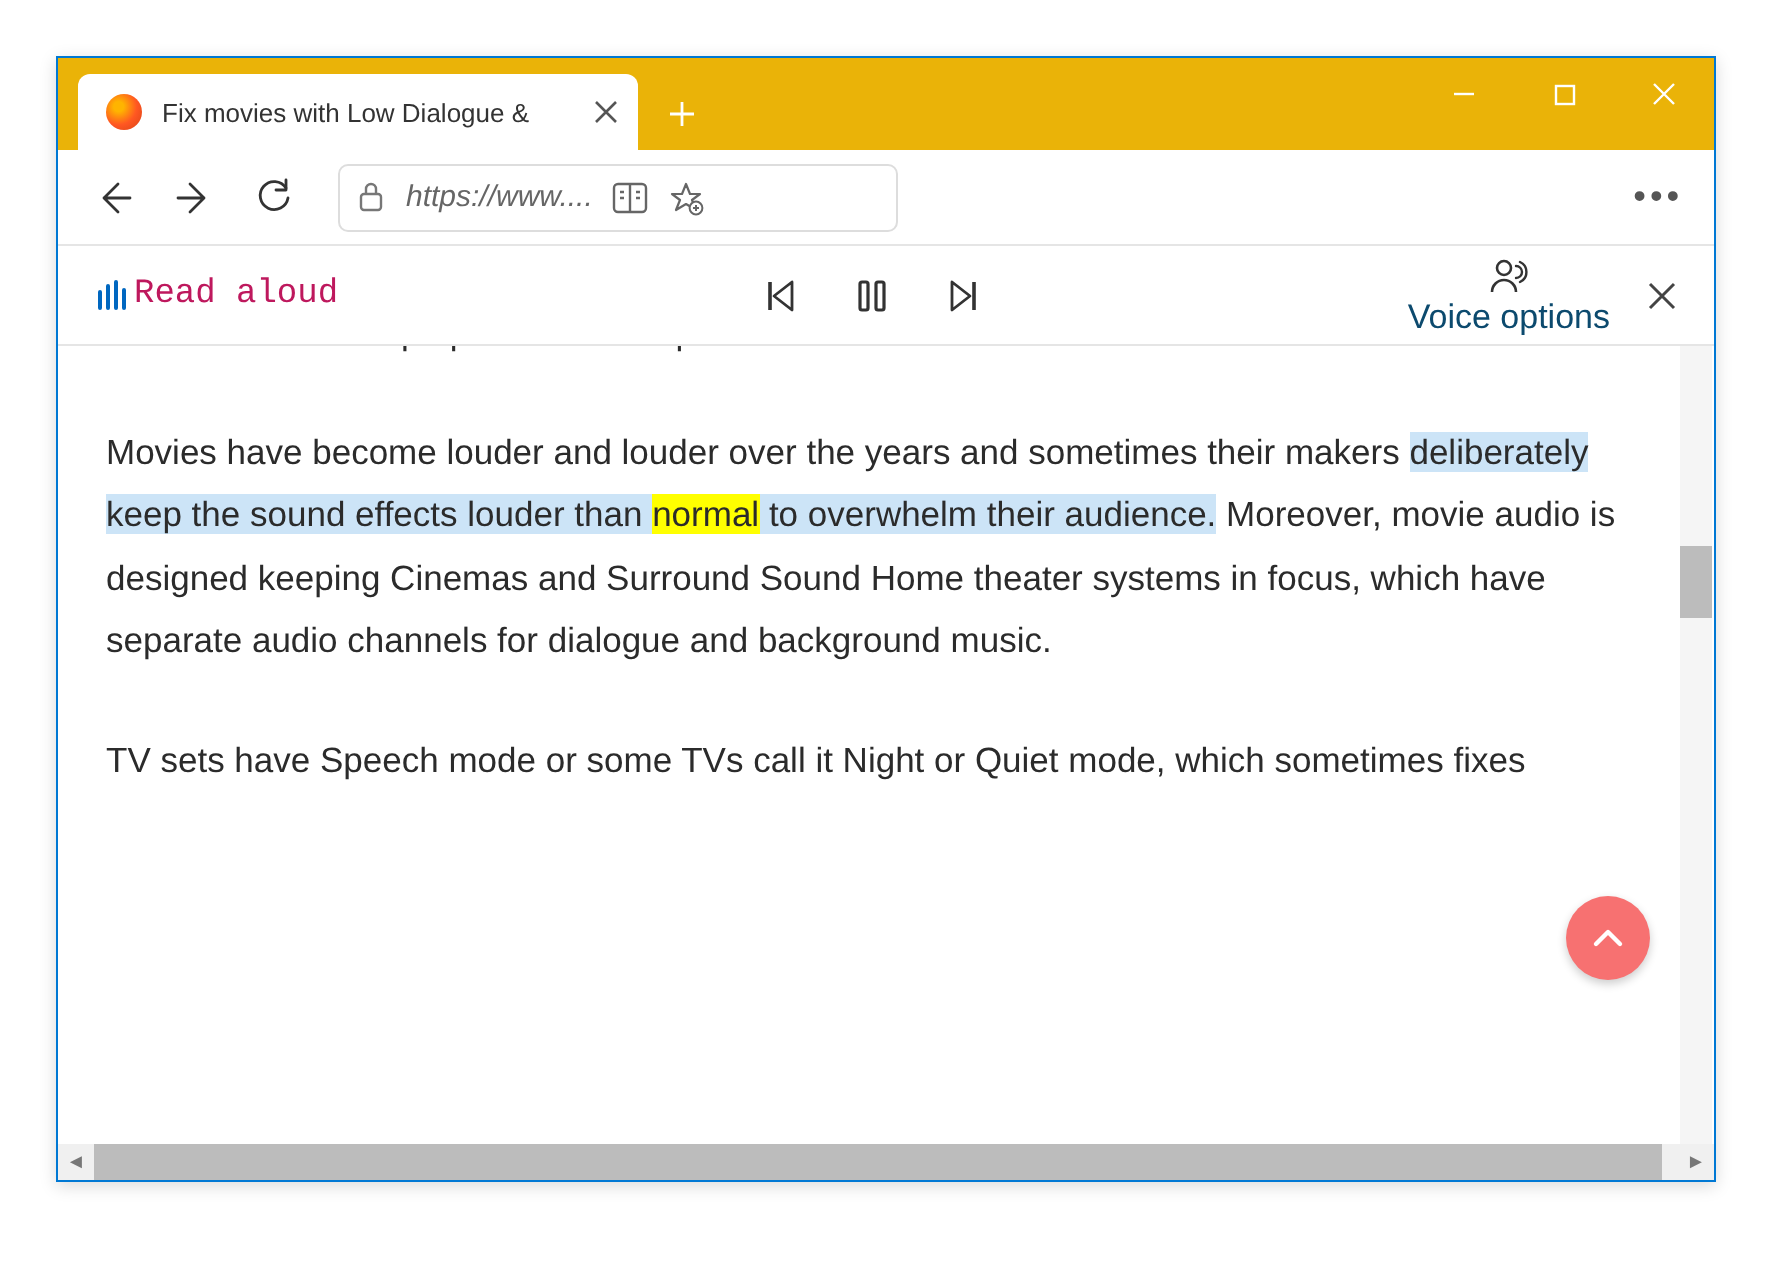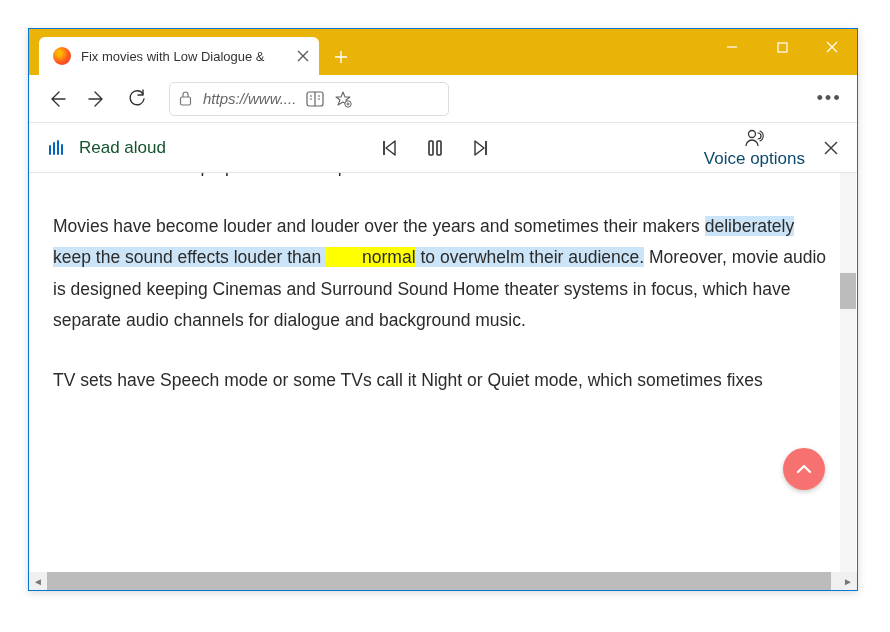--- a/index.html
+++ b/index.html
@@ -145,23 +145,23 @@
     .readbar {
       height: 50px;
       border-bottom: 1px solid #e5e5e5;
       display: flex;
       align-items: center;
       padding: 0 18px;
     }
     .read-aloud {
       display: flex;
       align-items: center;
-      gap: 12px;
-      color: #14532d;
-      cursor: pointer;
+      color: #be185d;
+      cursor: pointer;
+      font-family: Liberation Mono, monospace;
     }
     .read-aloud-label {
       font-size: 17px;
     }
     .playback-controls {
       display: flex;
       gap: 26px;
       margin-left: auto;
       margin-right: auto;
       color: #333;
@@ -211,21 +211,20 @@
     }
     .para-partial-bottom {
       white-space: nowrap;
       overflow: hidden;
     }
     .hl-blue {
       background: #cce4f7;
     }
     .hl-yellow {
       background: #ffff00;
-      padding-left: 36px;
     }
     .fab {
       position: absolute;
       right: 32px;
       bottom: 100px;
       width: 42px;
       height: 42px;
       border-radius: 50%;
       background: #f77171;
       color: #fff;

